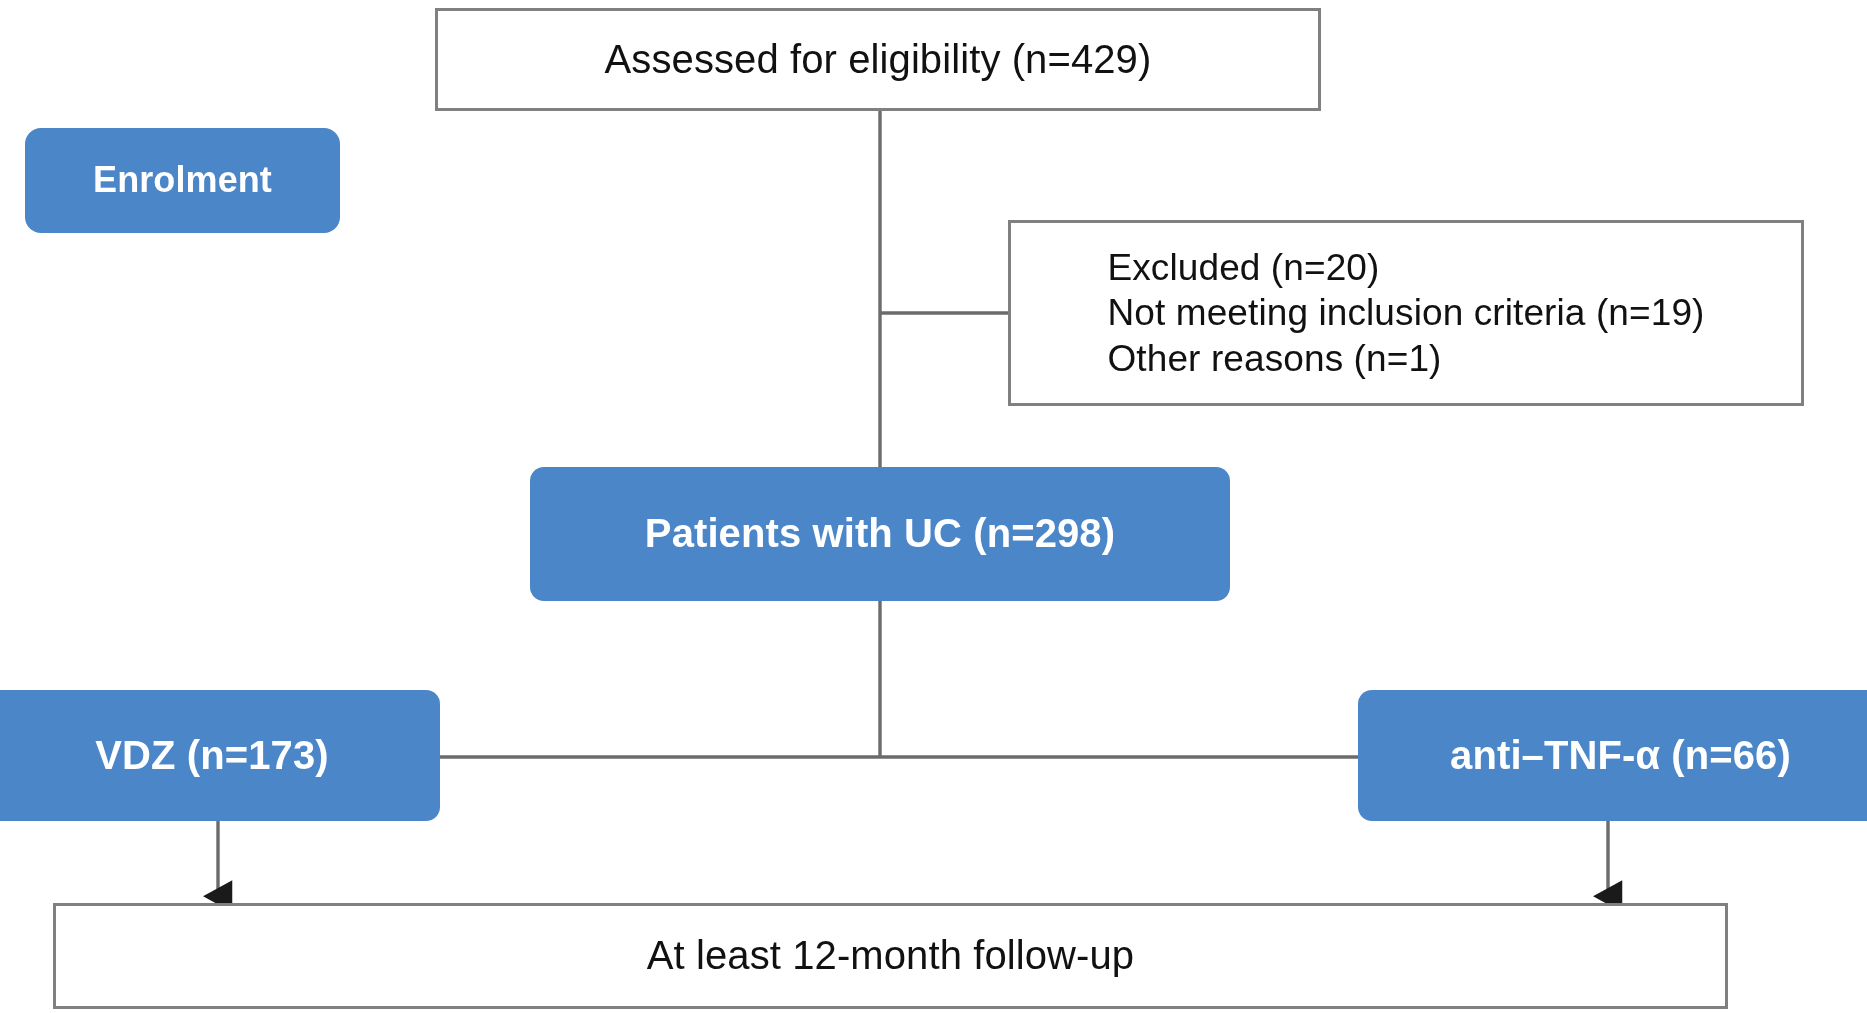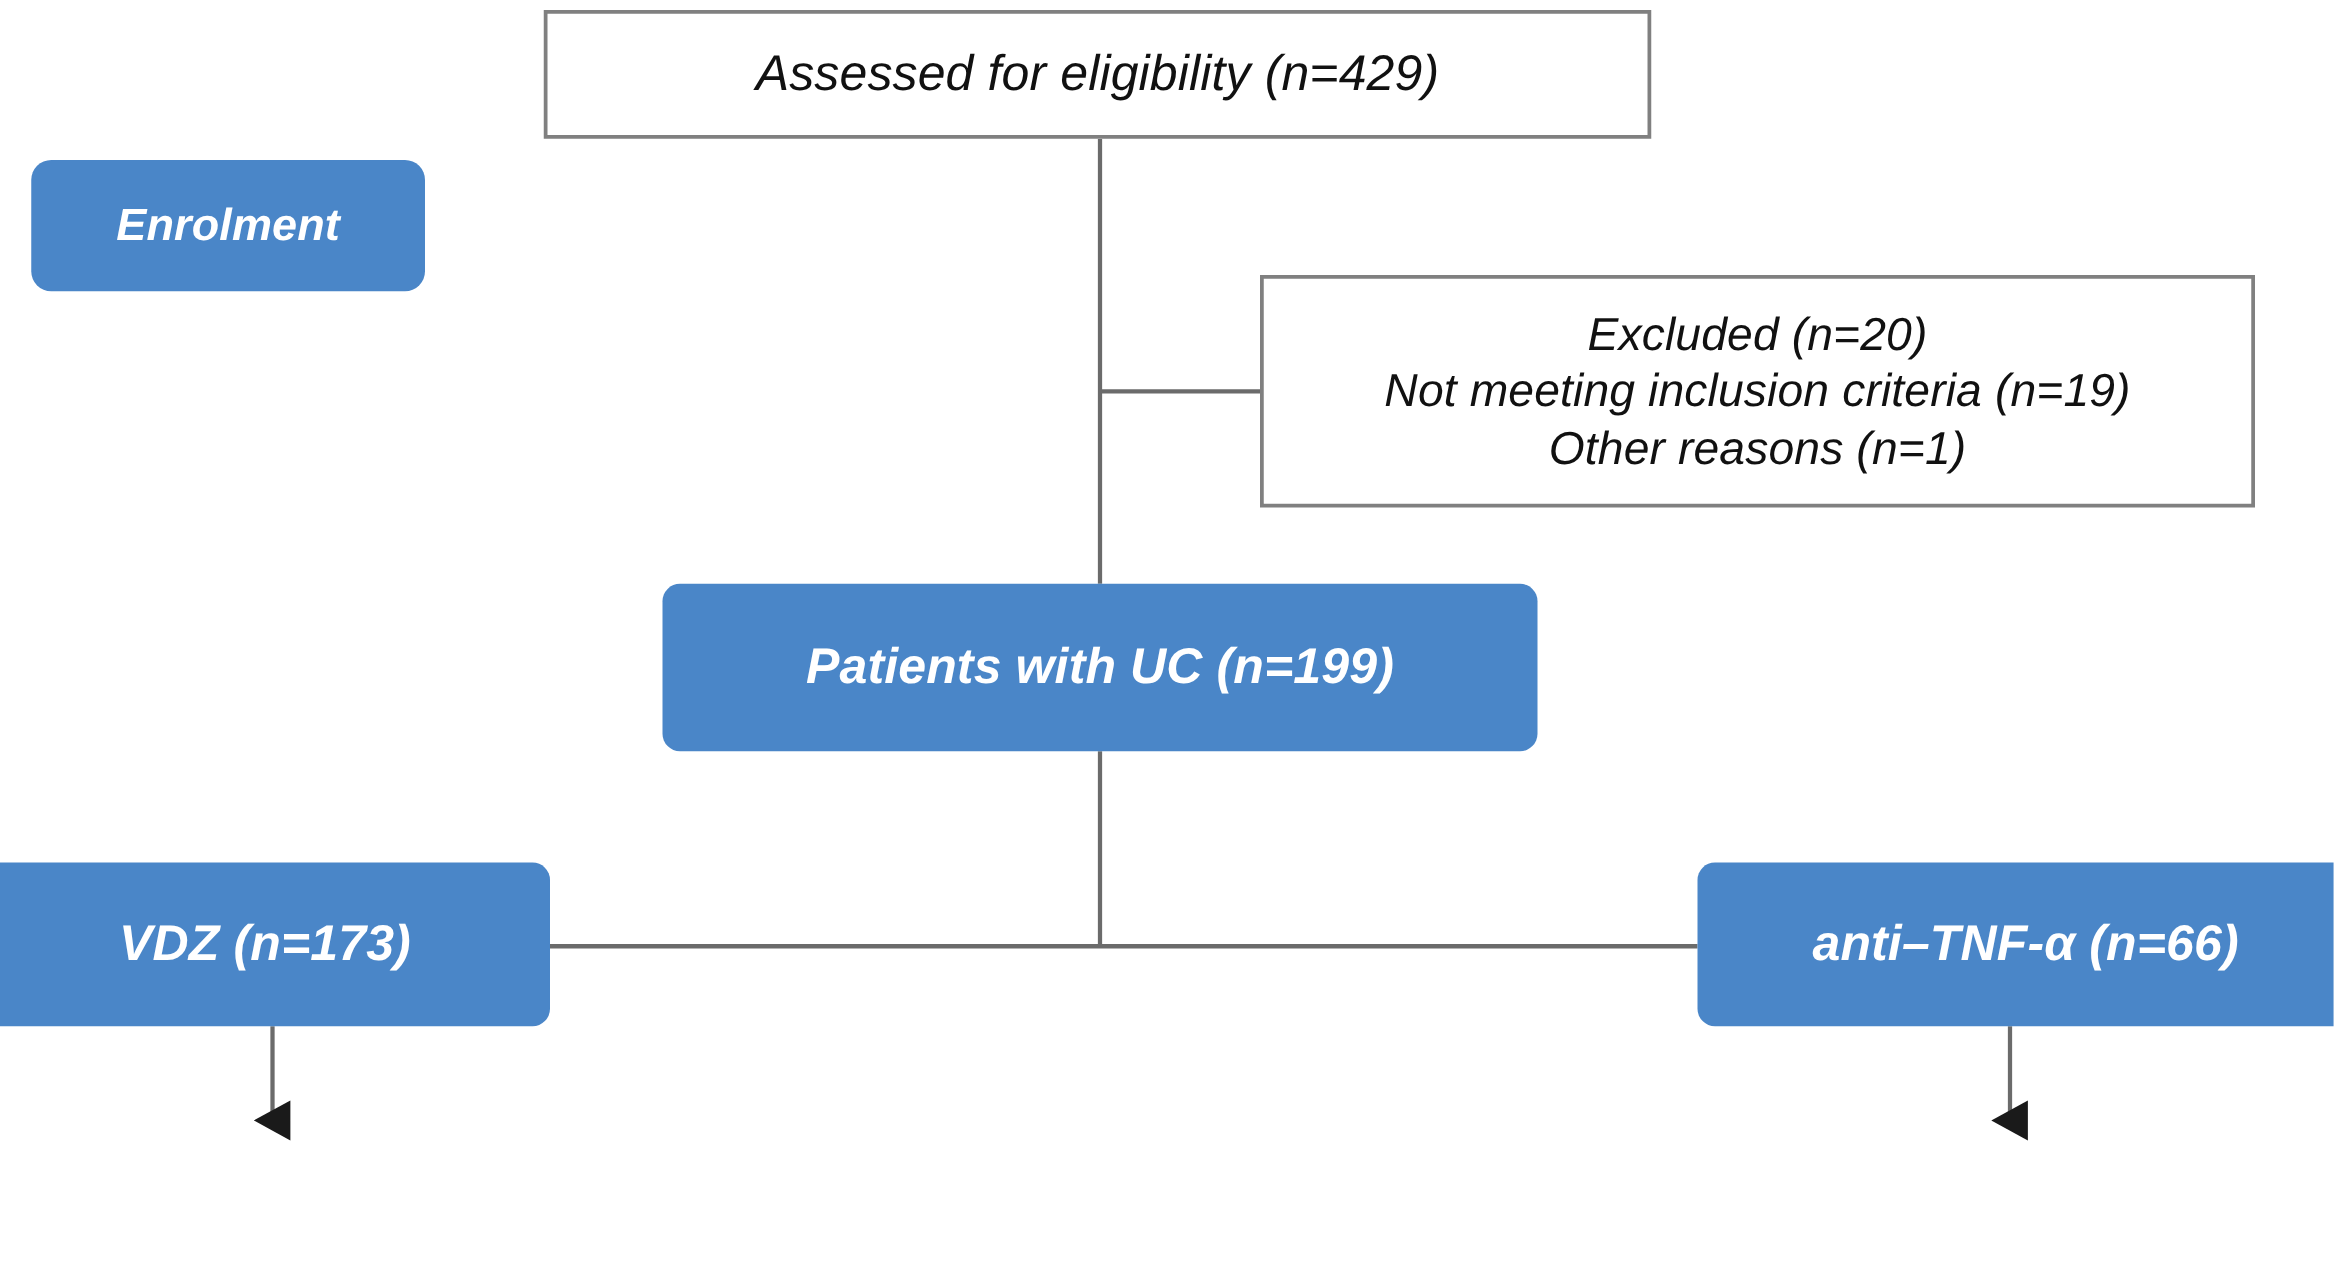--- a/index.html
+++ b/index.html
@@ -23,22 +23,21 @@
     width: 1867px;
     height: 1013px;
     pointer-events: none;
   }
   .node {
     position: absolute;
     box-sizing: border-box;
     display: flex;
     align-items: center;
     justify-content: center;
-    text-align: center;
-    font-style: italic;
+    text-align: left;
   }
   .node-white {
     background: #ffffff;
     border: 3px solid #808080;
     color: #111111;
   }
   .node-blue {
     background: #4a86c8;
     border: none;
     border-radius: 14px;
@@ -115,25 +114,28 @@
     <span class="node-label">Enrolment</span>
   </div>
 
   <div class="node node-white" id="box-excluded">
     <span class="node-label">Excluded (n=20)
 Not meeting inclusion criteria (n=19)
 Other reasons (n=1)</span>
   </div>
 
   <div class="node node-blue" id="box-patients-uc">
-    <span class="node-label">Patients with UC (n=199)</span>
+    <span class="node-label">Patients with UC (n=298)</span>
   </div>
 
   <div class="node node-blue" id="box-vdz">
     <span class="node-label">VDZ (n=173)</span>
   </div>
 
   <div class="node node-blue" id="box-antitnf">
     <span class="node-label">anti–TNF-α (n=66)</span>
   </div>
 
+  <div class="node node-white" id="box-followup">
+    <span class="node-label">At least 12-month follow-up</span>
+  </div>
 
 </div>
 
 </body></html>

